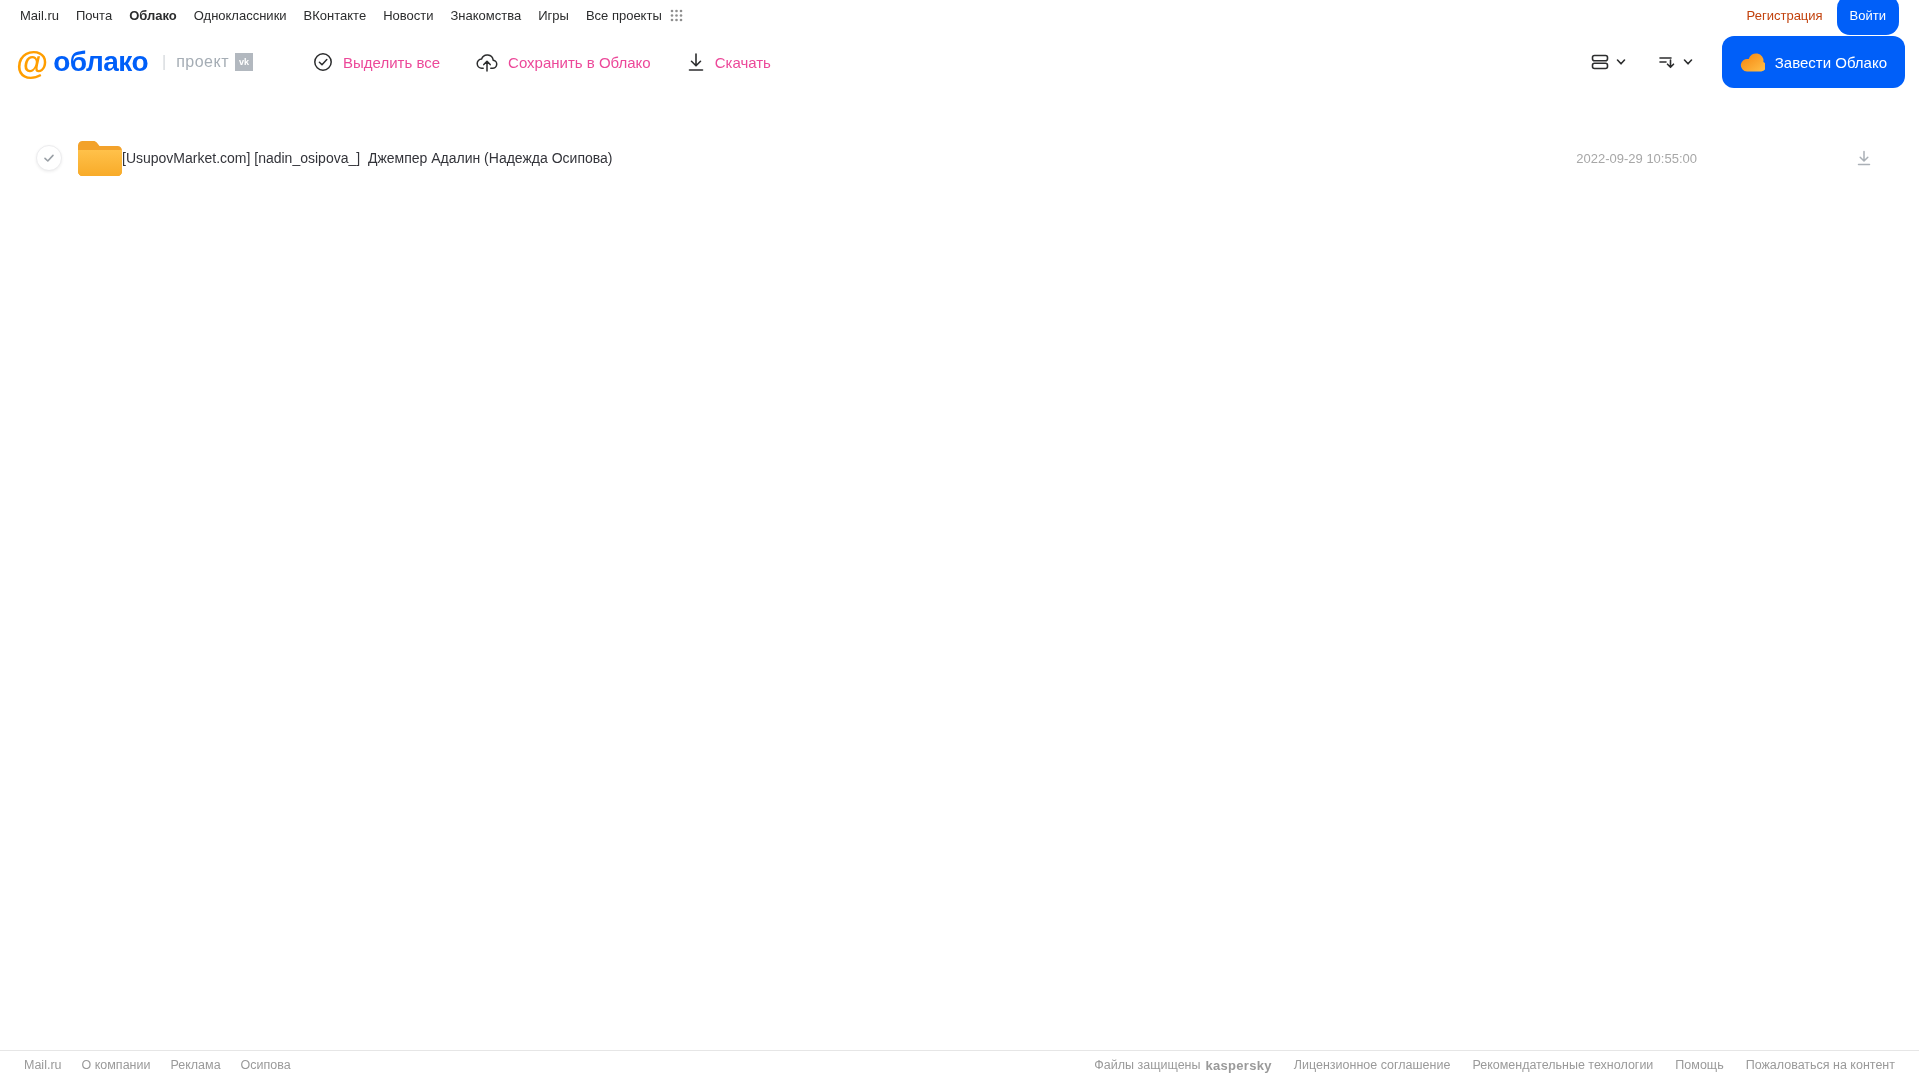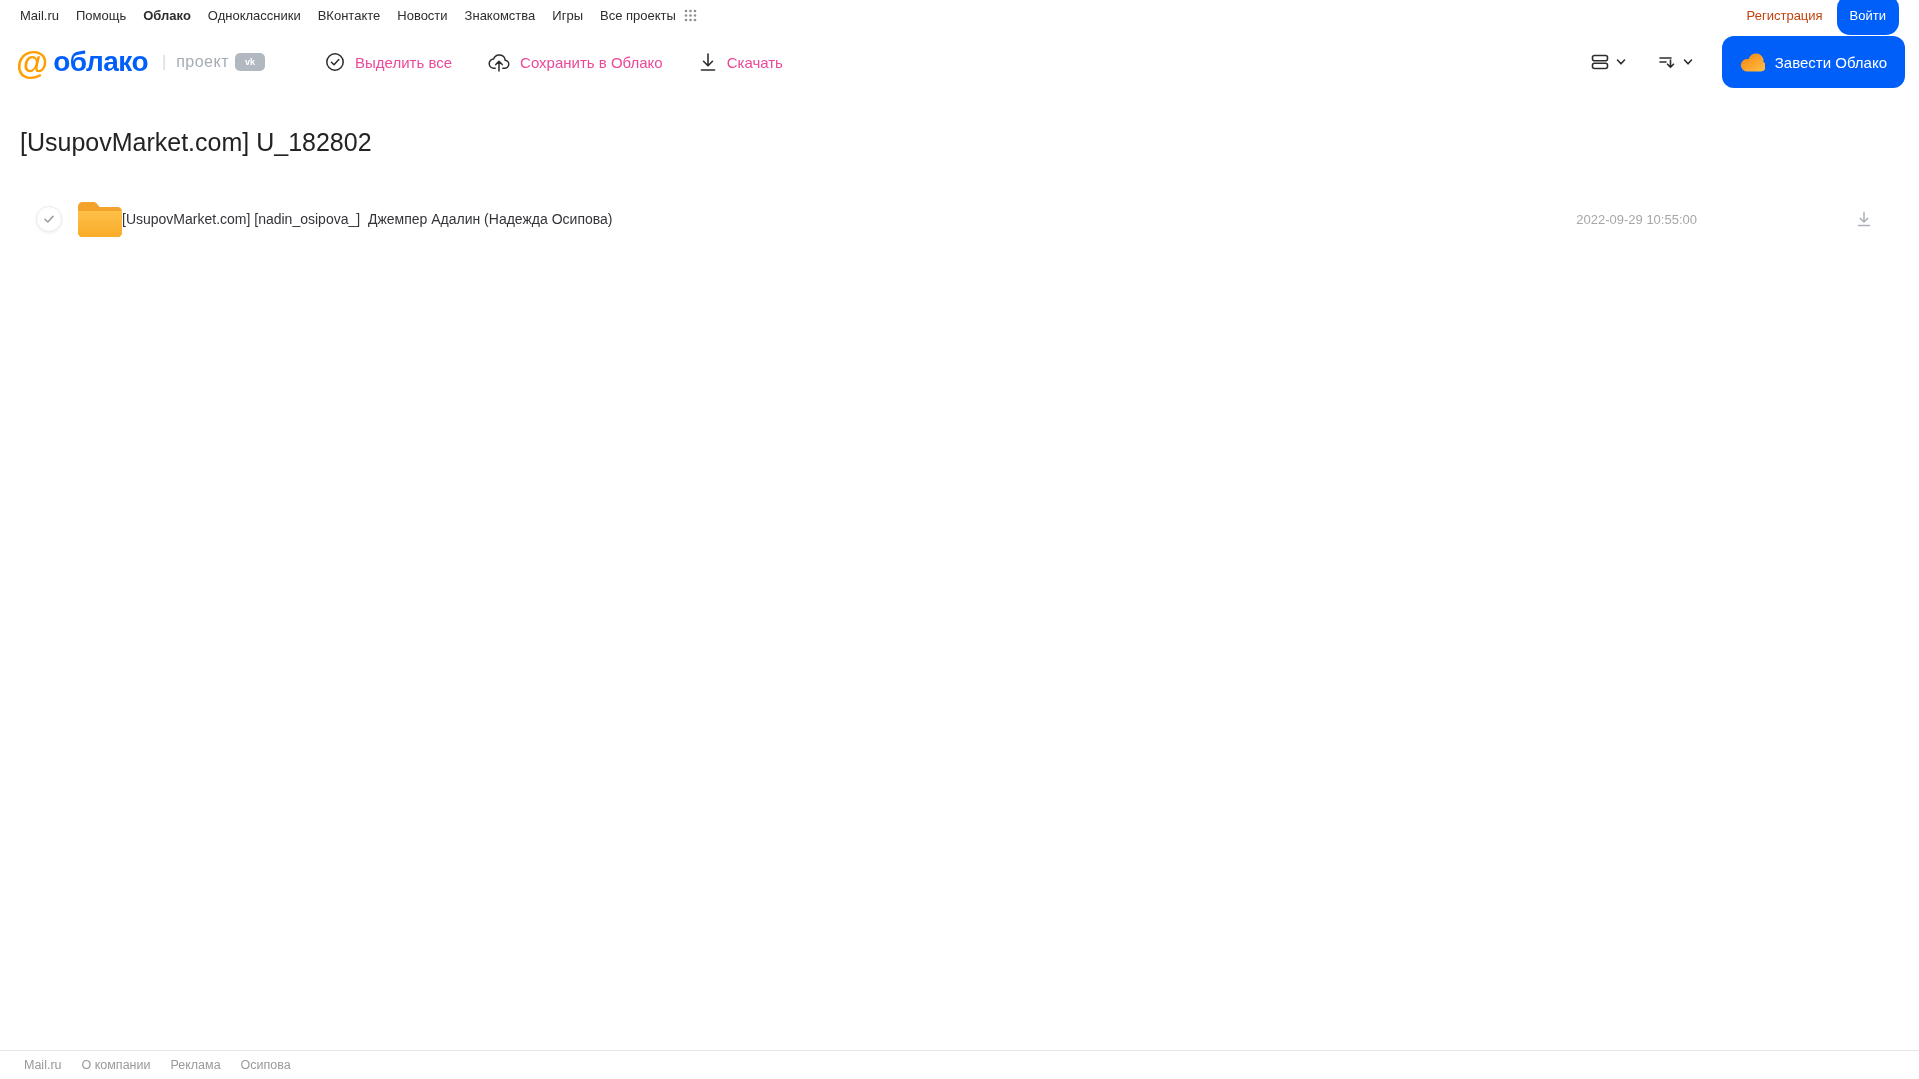--- a/index.html
+++ b/index.html
@@ -46,21 +46,21 @@
     color: #ff9e00; font-weight: bold; font-size: 33px; line-height: 1;
     margin-right: 6px; letter-spacing: -1px;
   }
   .logo-text {
     color: #005ff9; font-weight: bold; font-size: 28px; line-height: 1;
     letter-spacing: -0.5px;
   }
   .logo-div { color: #d5d9dd; font-size: 16px; margin: 0 10px 0 14px; }
   .logo-project { color: #a5adb5; font-size: 16px; letter-spacing: 0.5px; }
   .vk-badge {
-    margin-left: 6px; width: 30px; height: 18px; border-radius: 5px;
+    margin-left: 6px; width: 18px; height: 18px; border-radius: 0;
     background: #b2b8bf; color: #fff; font-size: 9px; font-weight: bold;
     display: inline-flex; align-items: center; justify-content: center;
     text-transform: lowercase;
   }
   .toolbar { display: flex; align-items: center; margin-left: 60px; gap: 36px; }
   .tool-btn {
     display: inline-flex; align-items: center; gap: 10px;
     font-size: 15px; color: #ec4899;
   }
   .header-right { margin-left: auto; display: flex; align-items: center; }
@@ -126,21 +126,21 @@
   .kaspersky-logo { color: #00847b; font-weight: bold; letter-spacing: 0.3px; font-size: 13px; }
 
   svg { display: block; }
 </style>
 </head>
 <body>
 
 <div class="topbar">
   <nav class="tb-links">
     <a class="tb-link">Mail.ru</a>
-    <a class="tb-link">Помощь</a>
+    <a class="tb-link">Почта</a>
     <a class="tb-link active">Облако</a>
     <a class="tb-link">Одноклассники</a>
     <a class="tb-link">ВКонтакте</a>
     <a class="tb-link">Новости</a>
     <a class="tb-link">Знакомства</a>
     <a class="tb-link">Игры</a>
     <a class="tb-link">Все проекты</a>
   </nav>
   <span class="grid-icon">
     <svg width="13" height="13" viewBox="0 0 13 13" fill="#8e8e8e">
@@ -238,21 +238,20 @@
           </defs>
           <path d="M7 18.5 a6.3 6.3 0 1 1 1.7-12.4 A7.5 7.5 0 0 1 23.4 9 a5 5 0 0 1 -2.2 9.4 Z" fill="url(#oc)"></path>
         </svg>
       </span>
       <span>Завести Облако</span>
     </button>
   </div>
 </header>
 
 <main class="main">
-  <h1 class="page-title">[UsupovMarket.com] U_182802</h1>
 
   <div class="file-list">
     <div class="file-row">
       <span class="row-check">
         <svg width="14" height="14" viewBox="0 0 14 14" fill="none" stroke="#9aa0a6" stroke-width="1.6">
           <path d="M3 7.4 L5.8 10 L11 4.4" stroke-linecap="round" stroke-linejoin="round"></path>
         </svg>
       </span>
       <span class="folder-icon">
         <svg width="44" height="35" viewBox="0 0 44 35">
@@ -278,13 +277,23 @@
   </div>
 </main>
 
 <footer class="footer">
   <div class="footer-left">
     <a>Mail.ru</a>
     <a>О компании</a>
     <a>Реклама</a>
     <a>Осипова</a>
   </div>
+  <div class="footer-right">
+    <span class="kaspersky-wrap">
+      <span>Файлы защищены</span>
+      <a class="kaspersky-logo">kaspersky</a>
+    </span>
+    <a>Лицензионное соглашение</a>
+    <a>Рекомендательные технологии</a>
+    <a>Помощь</a>
+    <a>Пожаловаться на контент</a>
+  </div>
 </footer>
 
 </body></html>

